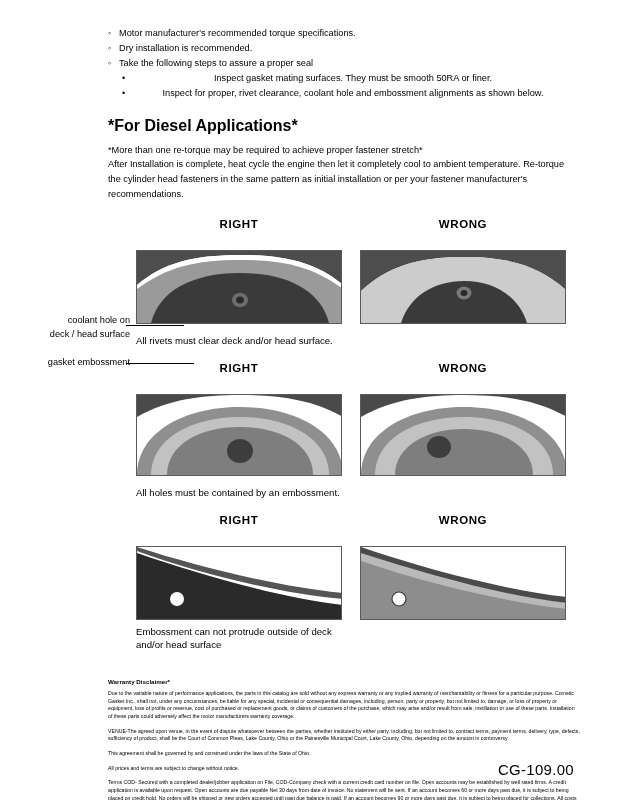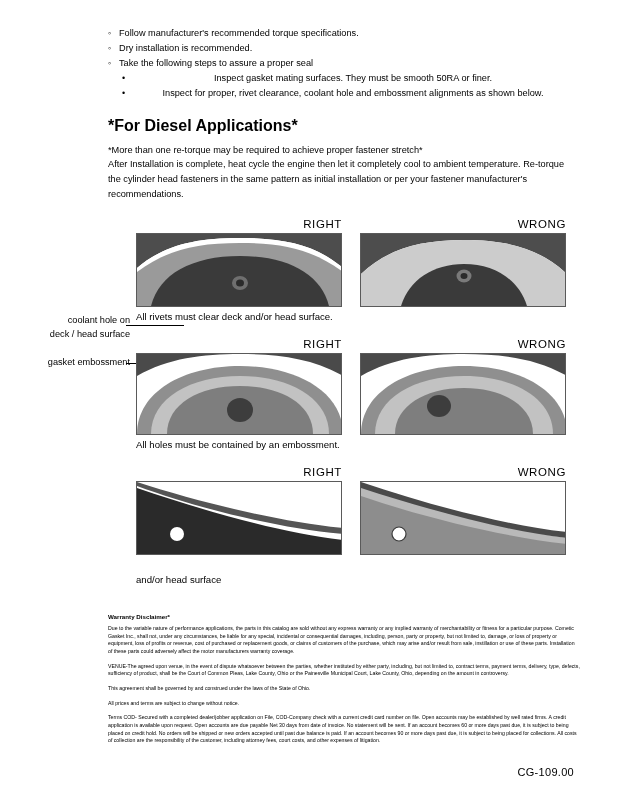--- a/index.html
+++ b/index.html
@@ -91,39 +91,40 @@
     gap: 18px;
     justify-content: flex-start;
   }
   .fig-labels {
     display: flex;
     gap: 18px;
     justify-content: flex-start;
   }
   .fig-label {
     width: 206px;
-    text-align: right;
+    text-align: center;
     font-size: 11.5px;
     letter-spacing: 0.6px;
-    padding-bottom: 3px;
+    padding-bottom: 20px;
+    font-weight: bold;
   }
   .panel {
     width: 206px;
     height: 72px;
     border: 1px solid #5a5a5a;
     position: relative;
     overflow: hidden;
     background: #ffffff;
   }
   .panel.tall {
     height: 80px;
   }
   .caption {
     font-size: 9.6px;
-    margin-top: 4px;
+    margin-top: 11px;
     margin-bottom: 14px;
     line-height: 1.35;
   }
   .caption.two-line {
     margin-top: 6px;
   }
 
   
   .callouts {
     position: absolute;
@@ -155,32 +156,32 @@
   .warranty p {
     font-size: 5.2px;
     line-height: 1.48;
     margin: 0 0 7px 0;
     text-align: left;
   }
   .docnum {
     position: absolute;
     right: 44px;
     bottom: 22px;
-    font-size: 11px;
+    font-size: 15px;
     letter-spacing: 0.3px;
   }
 </style>
 </head>
 <body>
 
 <div class="page">
 
 
   <ul class="bullets">
-    <li>Follow manufacturer's recommended torque specifications.</li>
+    <li>Motor manufacturer's recommended torque specifications.</li>
     <li>Dry installation is recommended.</li>
     <li>Take the following steps to assure a proper seal</li>
   </ul>
   <ul class="subbullets">
     <li>Inspect gasket mating surfaces.  They must be smooth 50RA or finer.</li>
     <li>Inspect for proper, rivet clearance, coolant hole and embossment alignments as shown below.</li>
   </ul>
 
   <h2 class="subtitle">*For Diesel Applications*</h2>
   <p class="para last">*More than one re-torque may be required to achieve proper fastener stretch*</p>
@@ -273,21 +274,21 @@
         <svg width="206" height="72" viewBox="0 0 206 72">
           <rect x="0" y="0" width="206" height="72" fill="#ffffff"></rect>
           <path d="M0,2 C70,26 150,48 206,56 L206,72 L0,72 Z" fill="#b9b9b9"></path>
           <path d="M0,14 C70,38 150,56 206,62 L206,72 L0,72 Z" fill="#8d8d8d"></path>
           <path d="M0,0 C70,24 150,44 206,50 L206,56 C148,50 68,28 0,6 Z" fill="#4a4a4a"></path>
           <circle cx="38" cy="52" r="7" fill="#ffffff" stroke="#3a3a3a" stroke-width="1.2"></circle>
         </svg>
       </div>
     </div>
     <div class="caption two-line">
-      <br>
+      <span>Embossment can not protrude outside of deck</span><br>
       <span>and/or head surface</span>
     </div>
   </div>
 
   <div class="warranty">
     <h3>Warranty Disclaimer*</h3>
     <p>Due to the variable nature of performance applications, the parts in this catalog are sold without any express warranty or any implied warranty of merchantability or fitness for a particular purpose.  Cometic Gasket Inc., shall not, under any circumstances, be liable for any special, incidental or consequential damages, including, person, party or property, but not limited to, damage, or loss of property or equipment, loss of profits or revenue, cost of purchased or replacement goods, or claims of customers of the purchase, which may arise and/or result from sale, instillation or use of these parts.  Installation of these parts could adversely affect the motor manufacturers warranty coverage.</p>
     <p>VENUE-The agreed upon venue, in the event of dispute whatsoever between the parties, whether instituted by either party, including, but not limited to, contract terms, payment terms, delivery, type, defects, sufficiency of product, shall be the Court of Common Pleas, Lake County, Ohio or the Painesville Municipal Court, Lake County, Ohio, depending on the amount in controversy.</p>
     <p>This agreement shall be governed by and construed under the laws of the State of Ohio.</p>
     <p>All prices and terms are subject to change without notice.</p>

